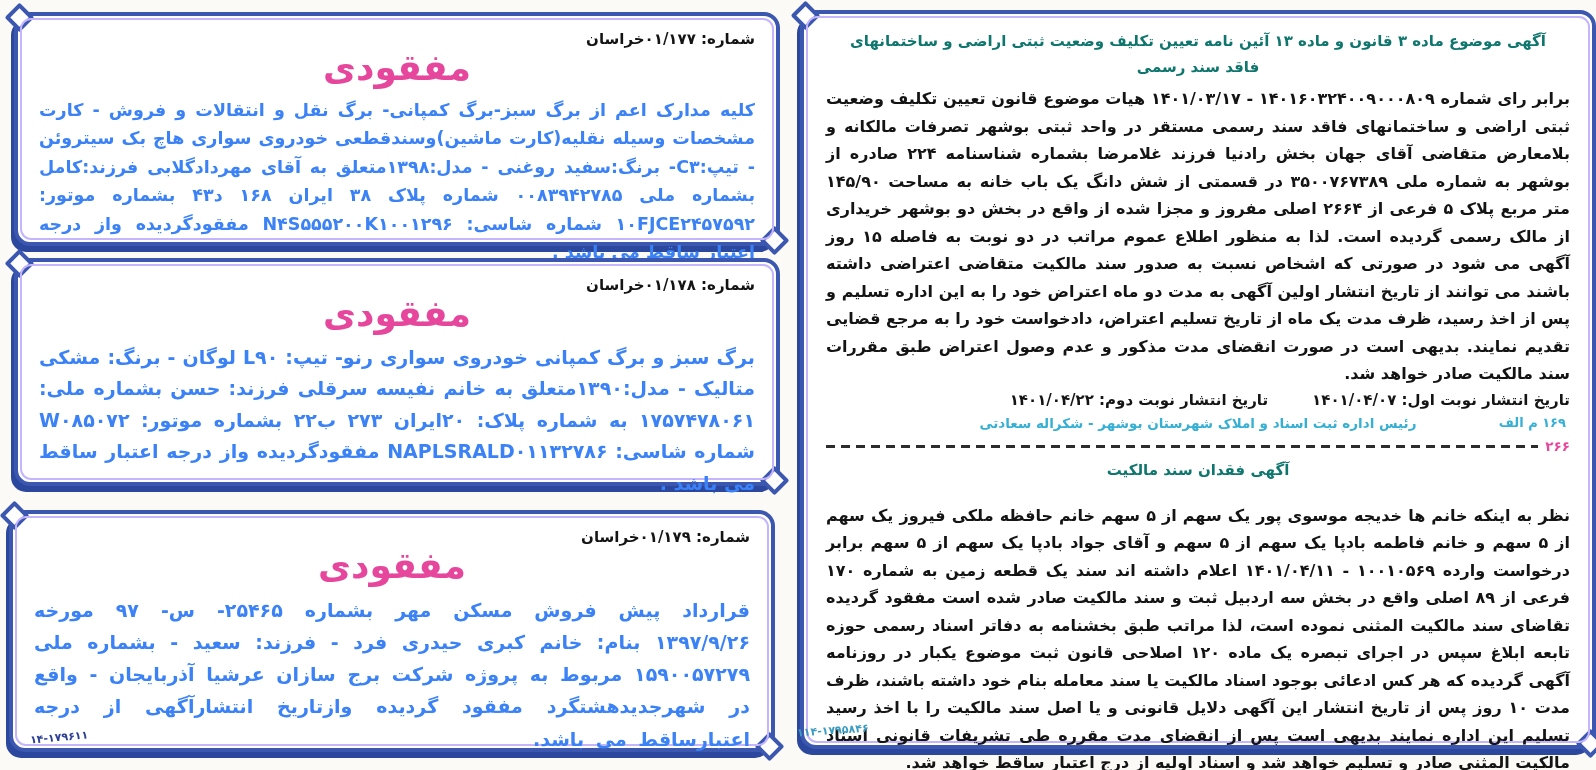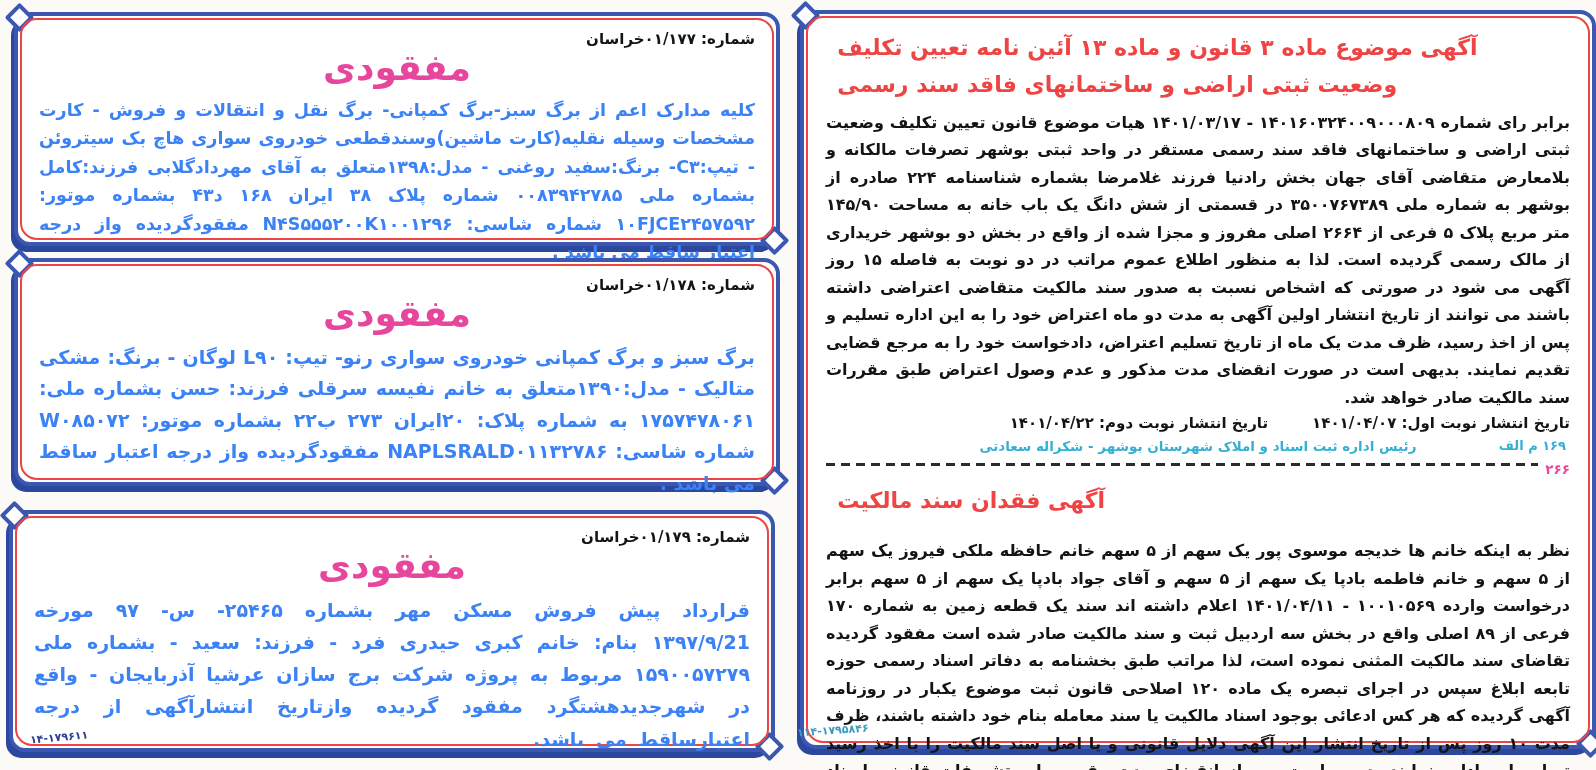--- a/index.html
+++ b/index.html
@@ -10,44 +10,44 @@
     font-weight:bold;
     overflow:hidden;
   }
   .ad-box{
     position:absolute;background:#fff;
     border:4px solid #3b57b0;border-radius:16px;
     box-shadow:-4px 7px 0 -1px #2b479e;
   }
   .ad-inner{
     position:absolute;inset:2px;
-    border:2px solid #ef4444;border-radius:17px;
+    border:2px solid #c4b5fd;border-radius:11px;
     padding:10px 17px;direction:rtl;box-sizing:border-box;
   }
   .corn{
     position:absolute;width:13px;height:13px;background:#fff;
     border:4px solid #3b57b0;transform:rotate(45deg);border-radius:2px;
   }
   .corn.tl{top:-9px;left:-9px;}
   .corn.br{bottom:-9px;right:-9px;}
 
   .num-line{font-size:15px;color:#141414;}
   .lost-title{text-align:center;font-size:36px;color:#e6479c;margin:0 0 8px;line-height:1.1;}
   .lost-body{text-align:justify;color:#3b82f6;}
   .body-1{font-size:17.5px;line-height:1.63;}
   .body-2{font-size:19px;line-height:1.66;}
   .body-3{font-size:19px;line-height:1.7;word-spacing:5px;}
 
-  .r-title{color:#ef4444;font-size:22px;text-align:left;line-height:1.7;margin:0 auto 5px;width:97%;}
+  .r-title{color:#0f766e;font-size:15px;text-align:center;line-height:1.7;margin:0 auto 5px;width:97%;}
   .r-body{font-size:16px;line-height:1.72;text-align:justify;color:#141414;}
   .dates-row{display:flex;direction:rtl;gap:44px;font-size:15px;margin-top:3px;color:#141414;}
   .sig-row{position:relative;height:25px;margin-top:3px;}
   .malf{position:absolute;right:4px;top:3px;color:#35b0d4;font-size:13px;}
   .sig-center{position:absolute;left:50%;top:3px;transform:translateX(-50%);color:#35b0d4;font-size:13.5px;white-space:nowrap;}
-  .divider{display:flex;direction:rtl;gap:7px;margin:3px 0 5px;}
+  .divider{display:flex;direction:rtl;align-items:center;gap:7px;margin:3px 0 5px;}
   .div-code{color:#e6479c;font-size:13.5px;line-height:1;}
   .div-dashes{flex:1;height:3px;background:repeating-linear-gradient(90deg,#2c2c2c 0 9px,transparent 9px 15px);}
   .pub-date{font-size:15px;margin-top:2px;color:#0f766e;}
   .sig2{color:#3b82f6;font-size:13.5px;text-align:right;padding-left:26px;margin-top:15px;}
   .code320{font-size:14px;padding-left:54px;margin-top:9px;text-align:left;color:#6d28d9;}
 
   .watermark{position:absolute;font-size:11px;letter-spacing:1px;white-space:nowrap;}
   .wm-left{left:30px;top:731px;color:#2b3f96;transform:rotate(-5deg);}
   .wm-right{left:797px;top:724px;color:#3a9bc0;transform:rotate(-4deg);}
 </style>
@@ -73,21 +73,21 @@
     <div class="lost-body body-2">برگ سبز و برگ کمپانی خودروی سواری رنو- تیپ: L۹۰ لوگان - برنگ: مشکی متالیک - مدل:۱۳۹۰متعلق به خانم نفیسه سرقلی فرزند: حسن بشماره ملی: ۱۷۵۷۴۷۸۰۶۱ به شماره پلاک: ۲۰ایران ۲۷۳ ب۲۲ بشماره موتور: W۰۸۵۰۷۲ شماره شاسی: NAPLSRALD۰۱۱۳۲۷۸۶ مفقودگردیده واز درجه اعتبار ساقط می باشد .</div>
   </div>
 </div>
 
 <div class="ad-box" style="left:9px;top:510px;width:758px;height:234px;">
   <span class="corn tl"></span>
   <span class="corn br"></span>
   <div class="ad-inner">
     <div class="num-line">شماره: ۰۱/۱۷۹خراسان</div>
     <div class="lost-title">مفقودی</div>
-    <div class="lost-body body-3">قرارداد پیش فروش مسکن مهر بشماره ۲۵۴۶۵- س- ۹۷ مورخه ۱۳۹۷/۹/21 بنام: خانم کبری حیدری فرد - فرزند: سعید - بشماره ملی ۱۵۹۰۰۵۷۲۷۹ مربوط به پروژه شرکت برج سازان عرشیا آذربایجان - واقع در شهرجدیدهشتگرد مفقود گردیده وازتاریخ انتشارآگهی از درجه اعتبارساقط می باشد.</div>
+    <div class="lost-body body-3">قرارداد پیش فروش مسکن مهر بشماره ۲۵۴۶۵- س- ۹۷ مورخه ۱۳۹۷/۹/۲۶ بنام: خانم کبری حیدری فرد - فرزند: سعید - بشماره ملی ۱۵۹۰۰۵۷۲۷۹ مربوط به پروژه شرکت برج سازان عرشیا آذربایجان - واقع در شهرجدیدهشتگرد مفقود گردیده وازتاریخ انتشارآگهی از درجه اعتبارساقط می باشد.</div>
   </div>
 </div>
 
 <div class="ad-box" style="left:800px;top:10px;width:788px;height:731px;">
   <span class="corn tl"></span>
   <span class="corn br"></span>
   <div class="ad-inner" style="padding:11px 18px;">
 
     <div class="r-title">آگهی موضوع ماده ۳ قانون و ماده ۱۳ آئین نامه تعیین تکلیف وضعیت ثبتی اراضی و ساختمانهای فاقد سند رسمی</div>
     <div class="r-body">برابر رای شماره ۱۴۰۱۶۰۳۲۴۰۰۹۰۰۰۸۰۹ - ۱۴۰۱/۰۳/۱۷ هیات موضوع قانون تعیین تکلیف وضعیت ثبتی اراضی و ساختمانهای فاقد سند رسمی مستقر در واحد ثبتی بوشهر تصرفات مالکانه و بلامعارض متقاضی آقای جهان بخش رادنیا فرزند غلامرضا بشماره شناسنامه ۲۲۴ صادره از بوشهر به شماره ملی ۳۵۰۰۷۶۷۳۸۹ در قسمتی از شش دانگ یک باب خانه به مساحت ۱۴۵/۹۰ متر مربع پلاک ۵ فرعی از ۲۶۶۴ اصلی مفروز و مجزا شده از واقع در بخش دو بوشهر خریداری از مالک رسمی گردیده است. لذا به منظور اطلاع عموم مراتب در دو نوبت به فاصله ۱۵ روز آگهی می شود در صورتی که اشخاص نسبت به صدور سند مالکیت متقاضی اعتراضی داشته باشند می توانند از تاریخ انتشار اولین آگهی به مدت دو ماه اعتراض خود را به این اداره تسلیم و پس از اخذ رسید، ظرف مدت یک ماه از تاریخ تسلیم اعتراض، دادخواست خود را به مرجع قضایی تقدیم نمایند. بدیهی است در صورت انقضای مدت مذکور و عدم وصول اعتراض طبق مقررات سند مالکیت صادر خواهد شد.</div>

